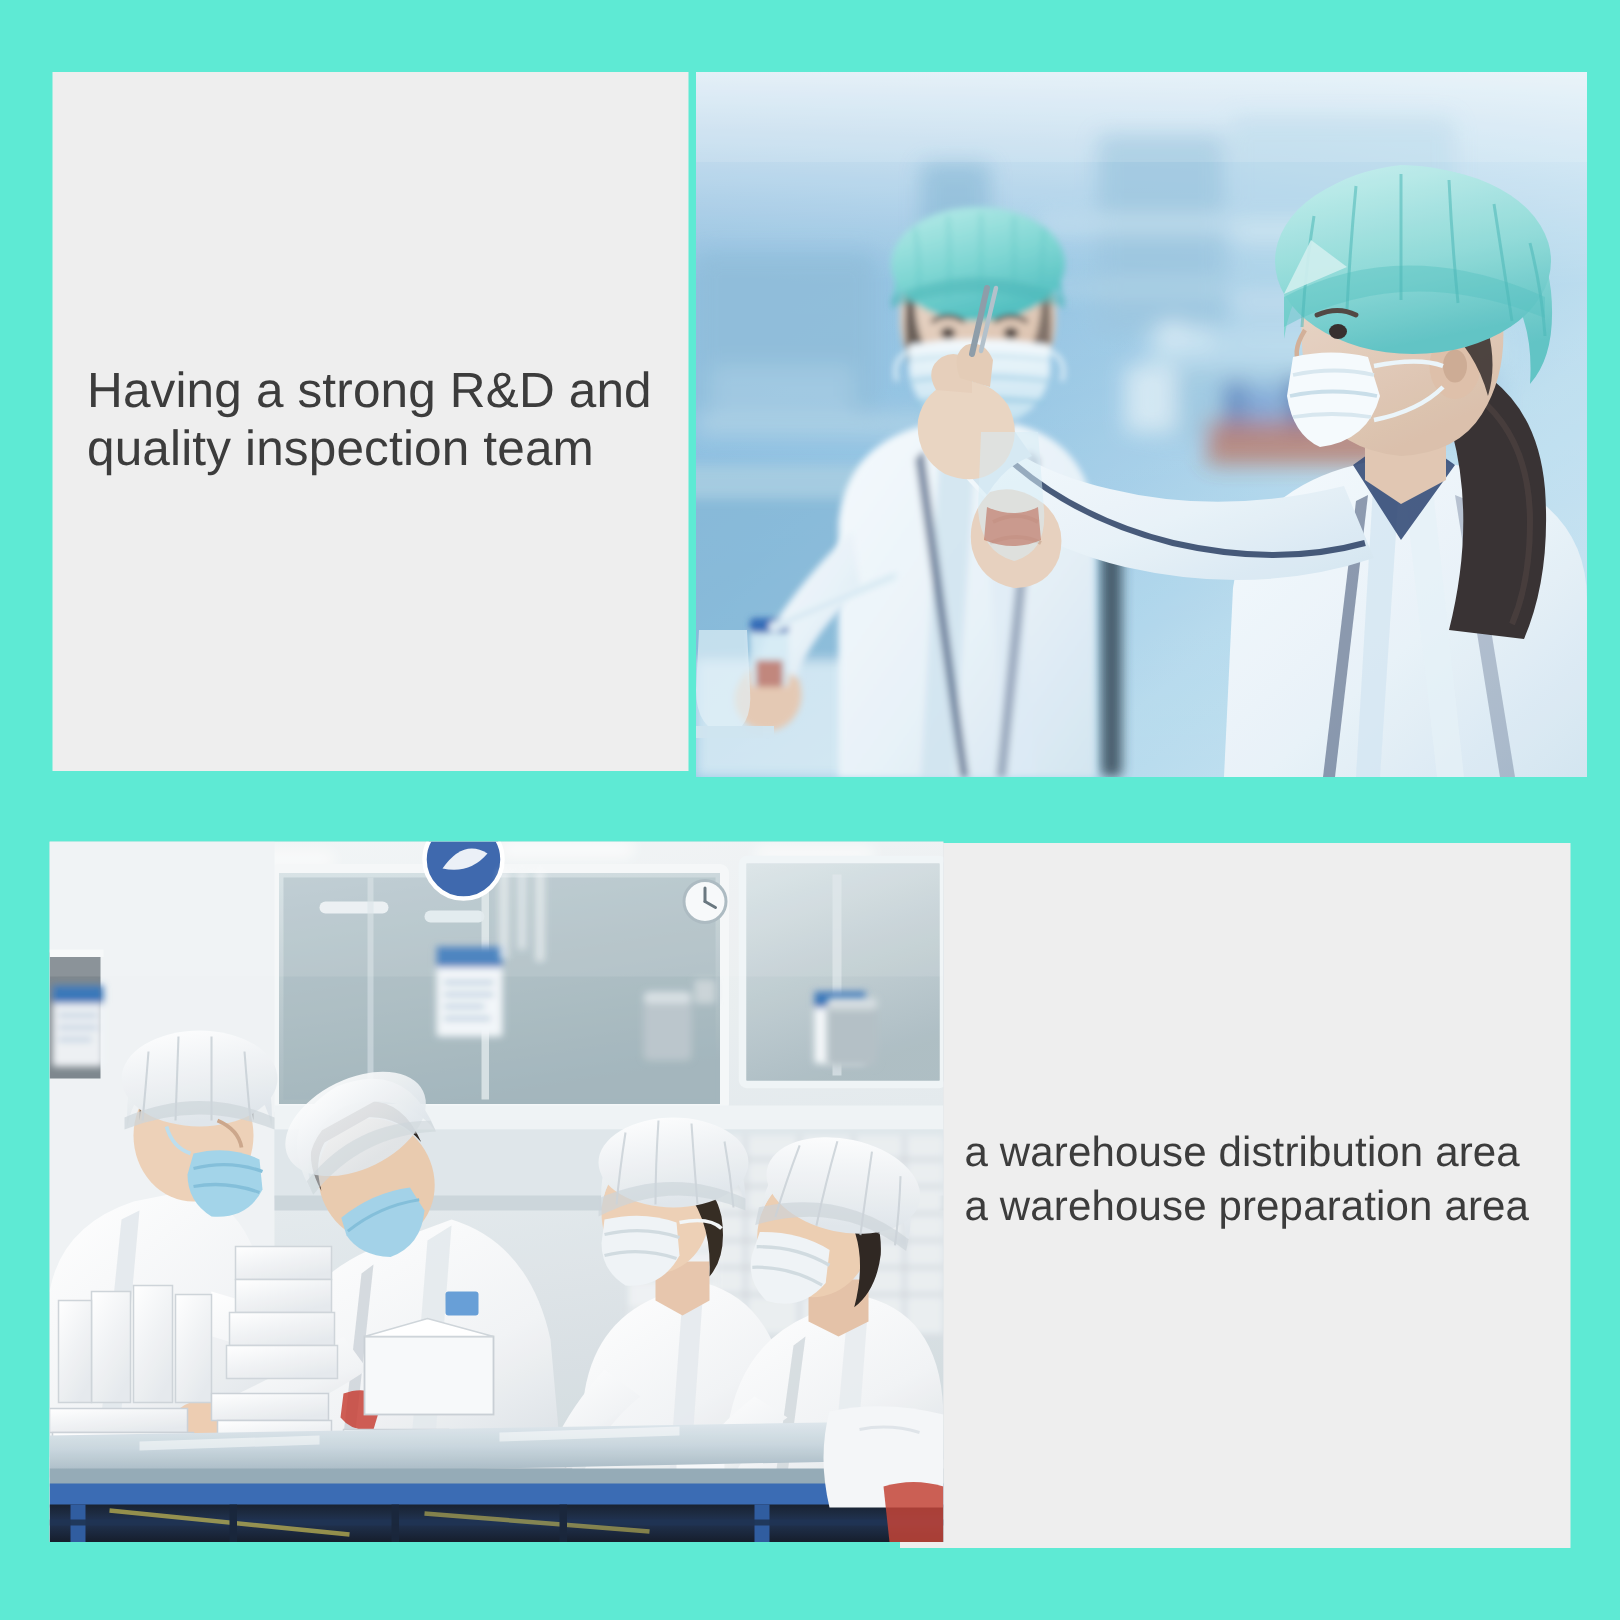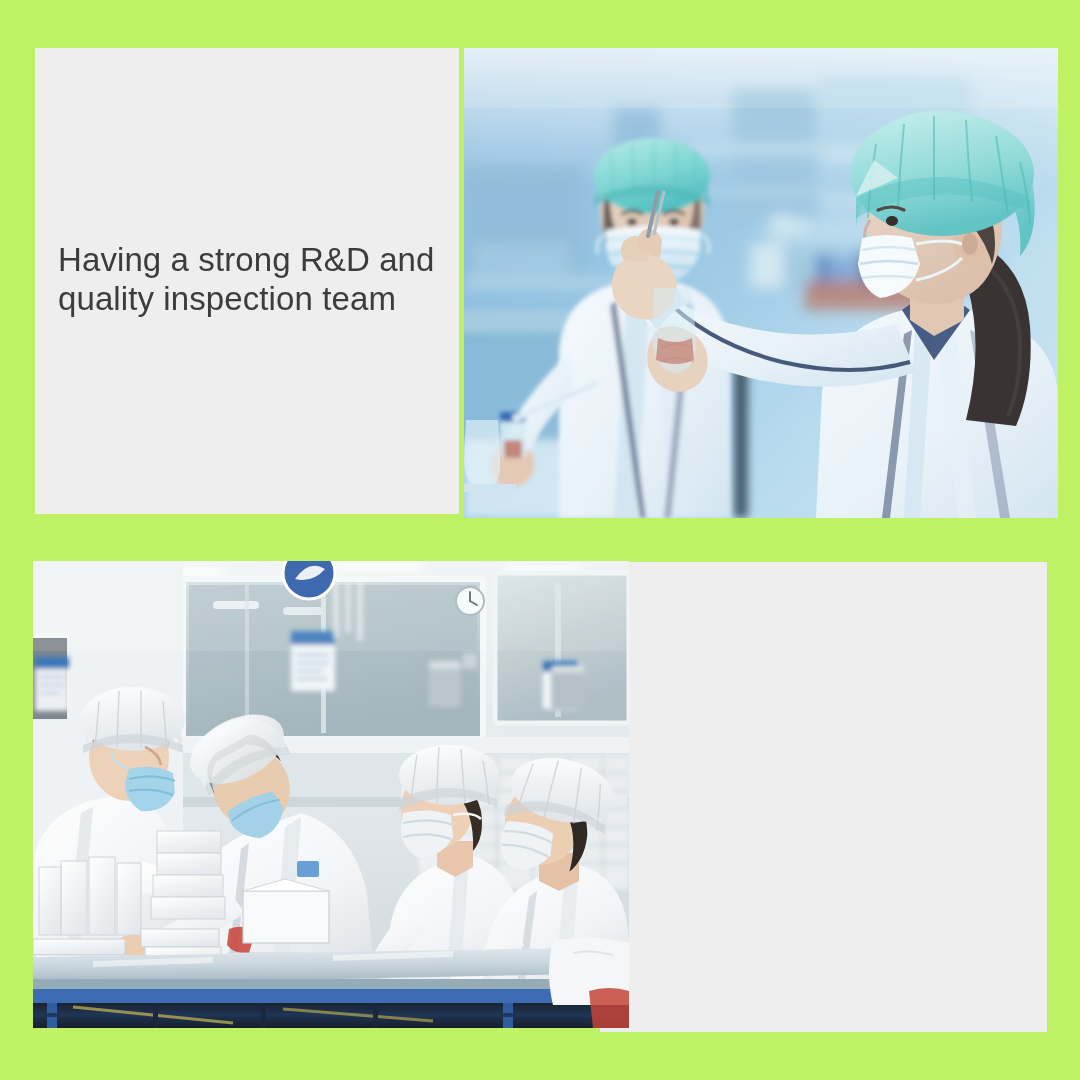--- a/index.html
+++ b/index.html
@@ -14,21 +14,21 @@
     overflow: hidden;
     font-family: "Liberation Sans", sans-serif;
     -webkit-font-smoothing: antialiased;
   }
 
   .stage {
     position: absolute;
     inset: 0;
     width: 1080px;
     height: 1080px;
-    background: #bef264;
+    background: #5eead4;
   }
 
   
   .top-panel {
     position: absolute;
     left: 35px;
     top: 48px;
     width: 424px;
     height: 466px;
     background: #eeeeee;
@@ -321,20 +321,22 @@
         <rect x="-6" y="436" width="58" height="8" fill="#d6e8f1"></rect>
       </g>
 
       <rect x="0" y="0" width="594" height="470" fill="#9fd2ea" opacity="0.1"></rect>
       <rect x="0" y="0" width="594" height="60" fill="#ffffff" opacity="0.12"></rect>
     </svg>
   </div>
 
   <div class="bottom-panel"></div>
 
+  <div class="bottom-caption">a warehouse distribution area
+a warehouse preparation area</div>
 
   <div class="bottom-photo">
     <svg class="photo-svg" viewBox="0 0 596 467" preserveAspectRatio="xMidYMid slice">
       <defs>
         <linearGradient id="roomG" x1="0" y1="0" x2="0.2" y2="1">
           <stop offset="0%" stop-color="#f2f5f6"></stop>
           <stop offset="55%" stop-color="#e3e9ec"></stop>
           <stop offset="100%" stop-color="#cfd8dd"></stop>
         </linearGradient>
         <linearGradient id="winG" x1="0" y1="0" x2="0.3" y2="1">

